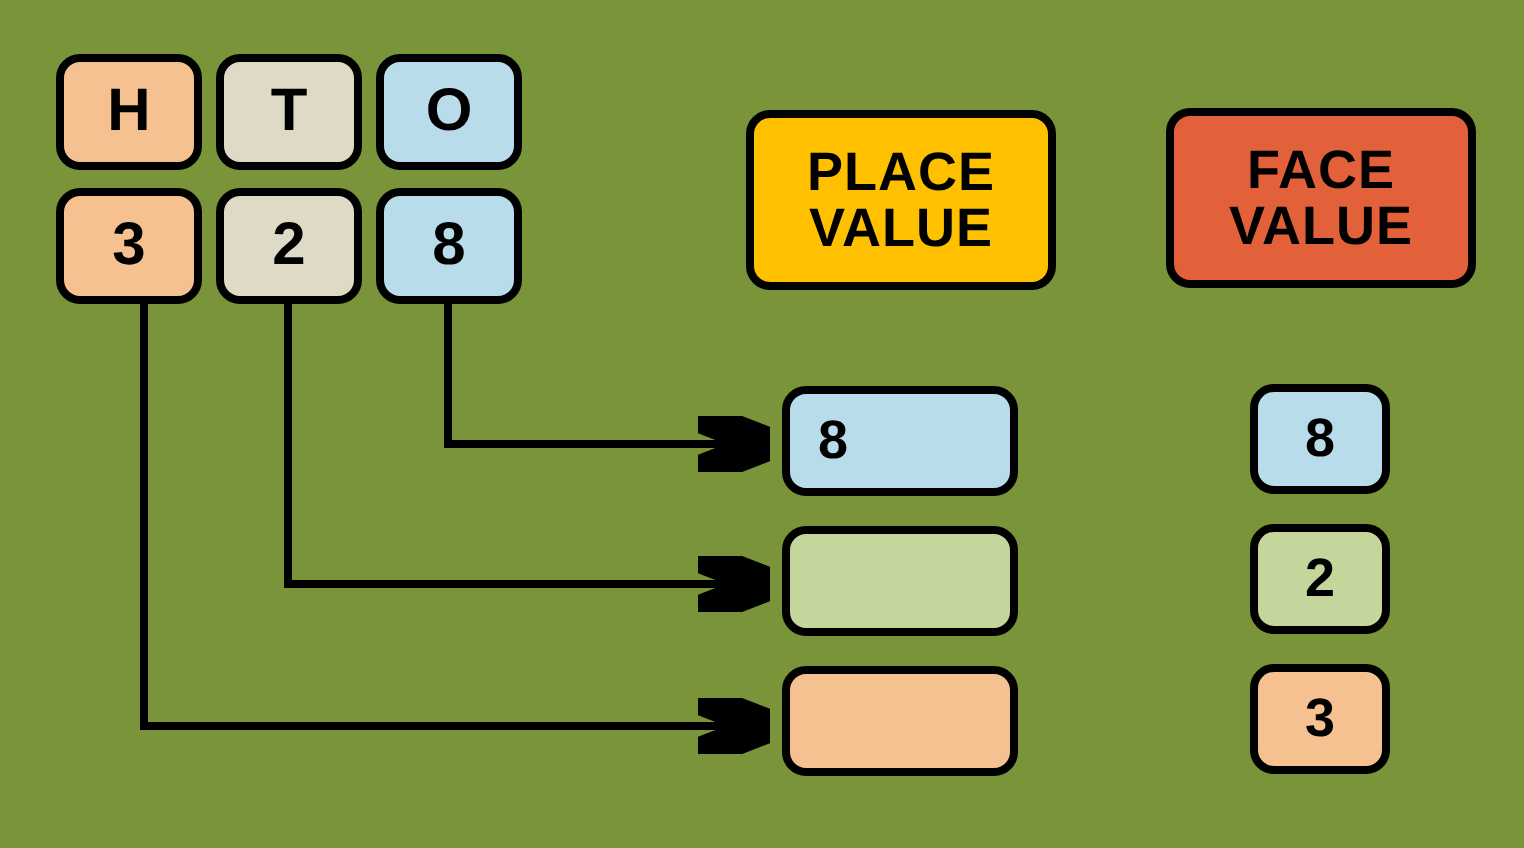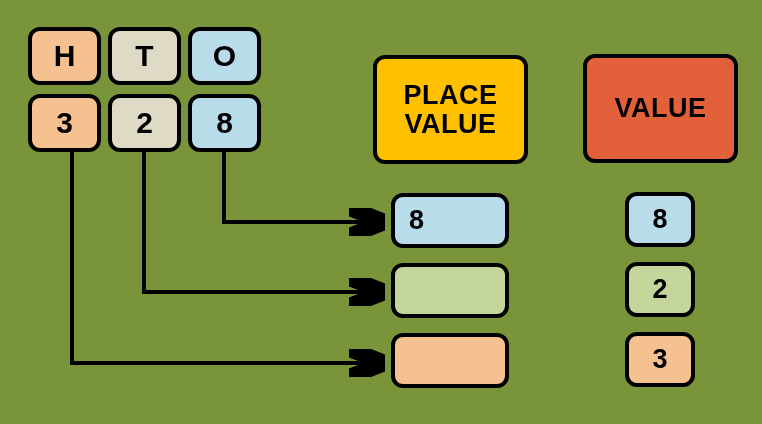--- a/index.html
+++ b/index.html
@@ -43,21 +43,21 @@
   }
   .pv-digit {
     width: 73px;
     height: 58px;
     font-size: 30px;
   }
 
   
   .banner {
     width: 155px;
-    height: 109px;
+    height: 90px;
     font-size: 27px;
     letter-spacing: 0.5px;
     flex-direction: column;
   }
 
   
   .pv-box {
     width: 118px;
     height: 55px;
     font-size: 27px;
@@ -134,20 +134,21 @@
   <div class="card pv-digit fill-blue" style="left:188px; top:94px;">
     <span>8</span>
   </div>
 
   <div class="card banner fill-yellow" style="left:373px; top:55px;">
     <span>PLACE</span>
     <span>VALUE</span>
   </div>
 
   <div class="card banner fill-red" style="left:583px; top:54px;">
+    <span>FACE</span>
     <span>VALUE</span>
   </div>
 
   <div class="card pv-box fill-blue" style="left:391px; top:193px;">
     <span>8</span>
   </div>
   <div class="card pv-box fill-green" style="left:391px; top:263px;">
     <span></span>
   </div>
   <div class="card pv-box fill-peach" style="left:391px; top:333px;">

